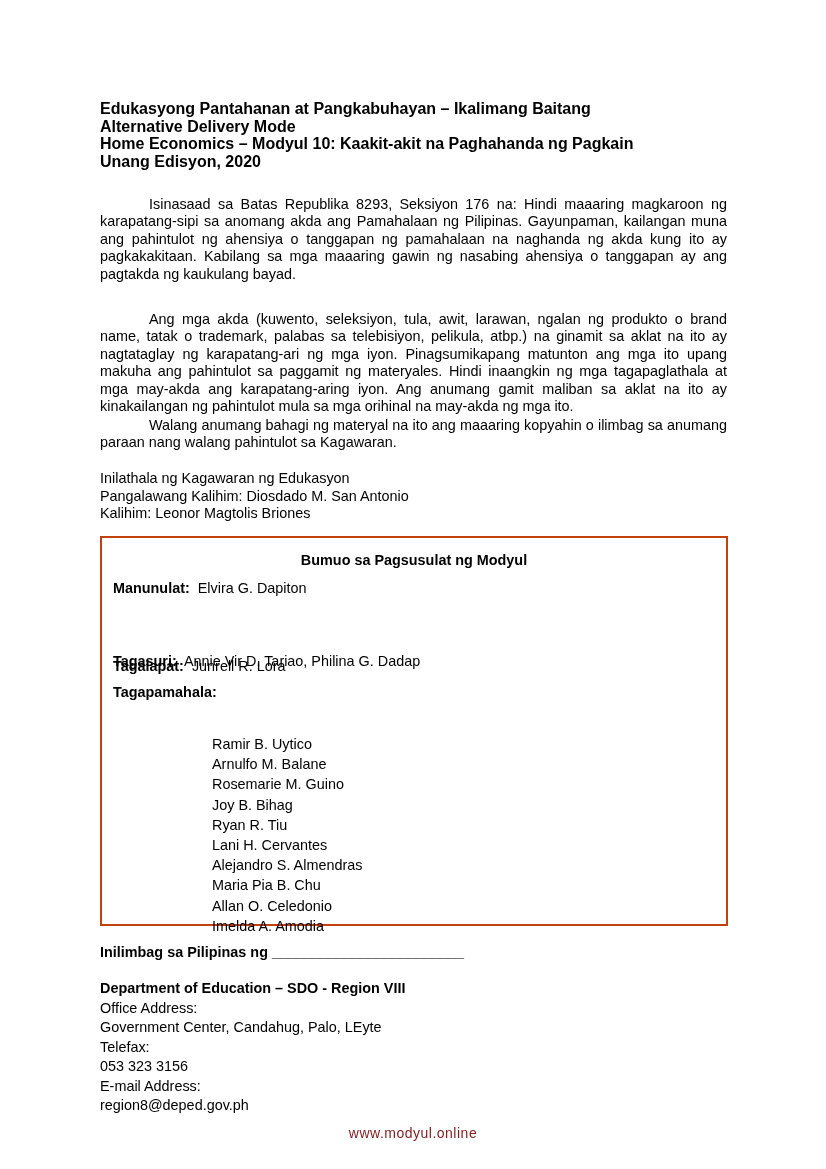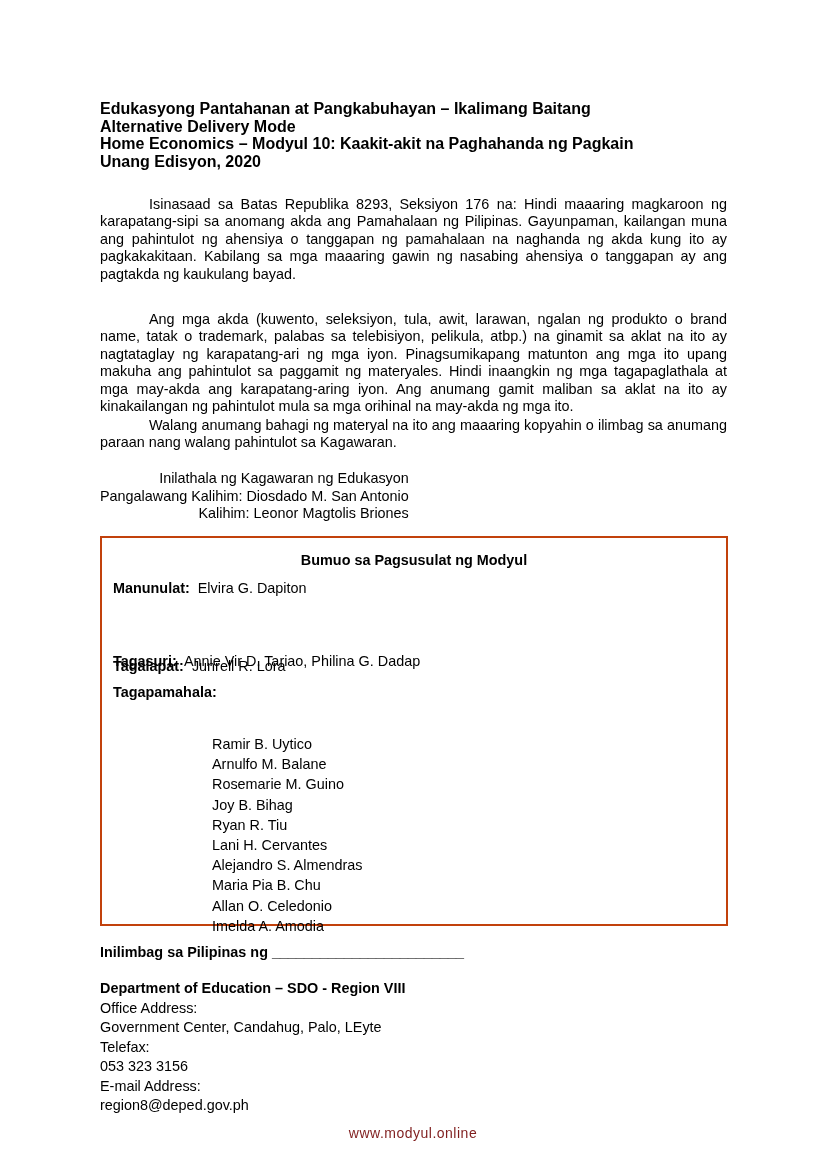--- a/index.html
+++ b/index.html
@@ -8,21 +8,21 @@
   .page { position: absolute; left: 0; top: 0; width: 826px; height: 1169px; }
   .header { position: absolute; left: 100px; top: 100px; width: 640px;
             font-size: 16px; font-weight: bold; line-height: 17.5px; }
   .header div { white-space: nowrap; }
   .para { position: absolute; left: 100px; width: 627px; font-size: 14.4px;
           line-height: 17.4px; text-align: justify; text-indent: 49px; }
   .p1 { top: 196px; }
   .p2 { top: 295px; margin-top: 16px; }
   .p3 { top: 417px; }
   .pub { position: absolute; left: 100px; top: 470px; font-size: 14.4px; line-height: 17.5px; }
-  .pub div { white-space: nowrap; text-align: right; }
+  .pub div { white-space: nowrap; }
   .box { position: absolute; left: 100px; top: 536px; width: 624px; height: 386px;
          border: 2px solid #c2410c; box-sizing: content-box; }
   .box-title { position: absolute; left: 0; right: 0; top: 14px; text-align: center;
                font-size: 14.4px; font-weight: bold; }
   .credit { position: absolute; left: 11px; font-size: 14.4px; white-space: nowrap; }
   .credit .lbl { font-weight: bold; }
   .c1 { top: 42px; } .c2 { top: 68px; } .c3 { top: 94px; margin-top: 21px; } .c4 { top: 120px; } .c5 { top: 146px; }
   .managers { position: absolute; left: 110px; top: 172px; font-size: 14.4px; line-height: 20.2px; margin-top: 24px; }
   .managers div { white-space: nowrap; }
   .printed { position: absolute; left: 100px; top: 944px; font-size: 14.4px; font-weight: bold; white-space: nowrap; }

